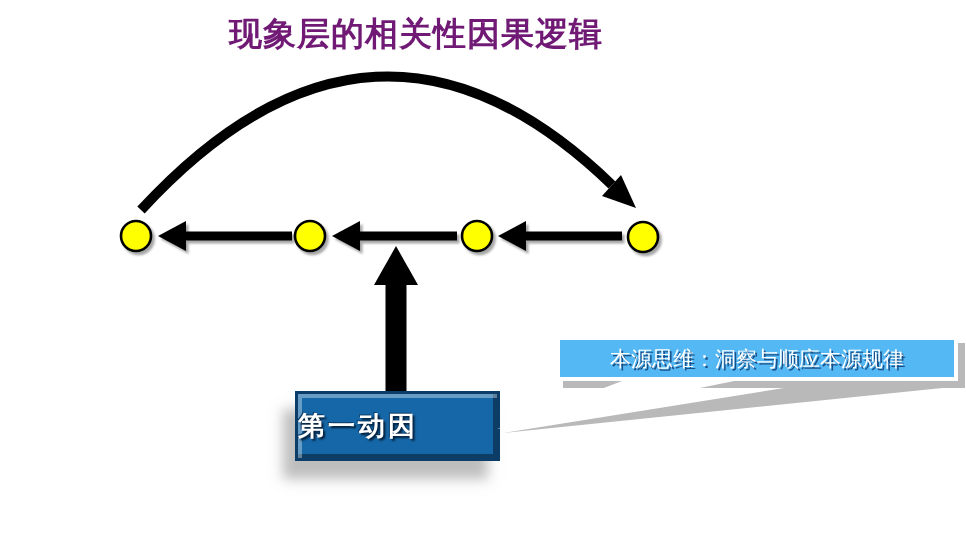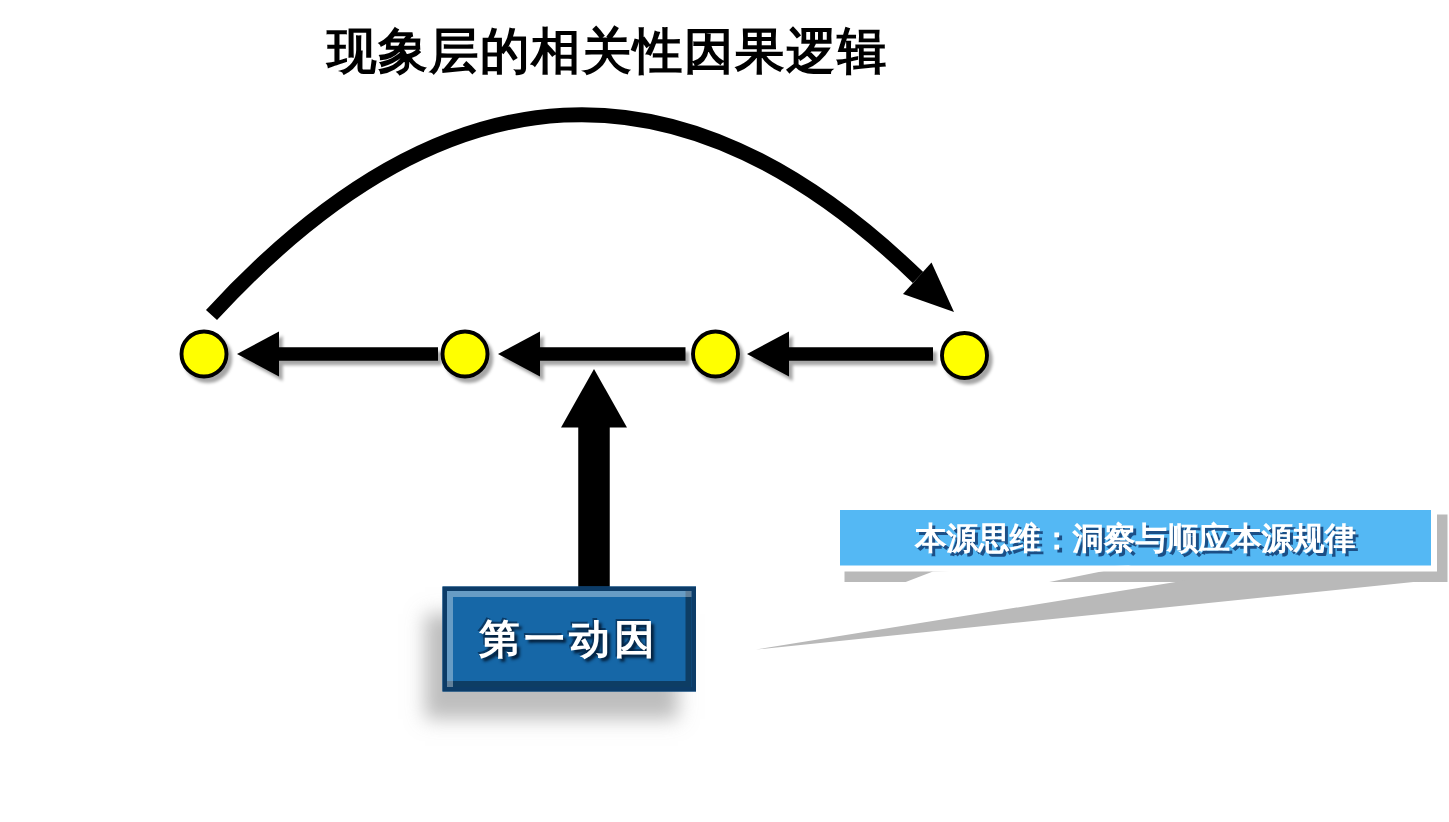--- a/index.html
+++ b/index.html
@@ -5,52 +5,52 @@
   html,body{margin:0;padding:0;background:#fff;}
   #stage{
     position:relative;
     width:966px;height:548px;
     background:#ffffff;
     overflow:hidden;
     font-family:"Liberation Sans","DejaVu Sans",sans-serif;
   }
   .title{
     position:absolute;
-    left:5px;width:800px;
+    left:16px;width:800px;
     text-align:center;
     font-size:33px;
     font-weight:bold;
-    color:#000000;
+    color:#701a75;
     letter-spacing:1px;
     white-space:nowrap;
   }
   #top-title{top:12px;}
   #bottom-title{top:491px;}
 
   #diagram-svg{
     position:absolute;left:0;top:0;z-index:1;
   }
   #tail-svg{
     position:absolute;left:0;top:0;z-index:3;
     pointer-events:none;
   }
 
   
   #first-cause-box{
     position:absolute;
     left:295px;top:391px;
-    width:169px;height:70px;
+    width:205px;height:70px;
     box-sizing:border-box;
     background:#1667a7;
     border:3px solid #0c3c68;
     box-shadow:
       inset 4px 4px 0 rgba(255,255,255,0.35),
       inset -4px -4px 0 rgba(0,0,0,0.40),
       -12px 18px 12px rgba(125,125,125,0.50);
-    display:flex;align-items:center;justify-content:center;
+    display:flex;align-items:center;
     z-index:2;
   }
   #first-cause-box .label{
     color:#ffffff;
     font-size:27px;
     font-weight:bold;
     letter-spacing:3px;
     text-shadow:2px 2px 2px #031d38, -1px -1px 0 #0a3a66;
     white-space:nowrap;
   }
@@ -67,21 +67,21 @@
     z-index:2;
   }
   #callout-banner .inner{
     width:100%;height:100%;
     background:#54b8f4;
     display:flex;align-items:center;justify-content:center;
   }
   #callout-banner .label{
     color:#ffffff;
     font-size:21px;
-    font-weight:bold;
+    font-weight:normal;
     text-shadow:2px 2px 0 #1c4f86;
     white-space:nowrap;
   }
 </style>
 </head>
 <body>
 
 <div id="stage">
 
   <div id="top-title" class="title">现象层的相关性因果逻辑</div>

